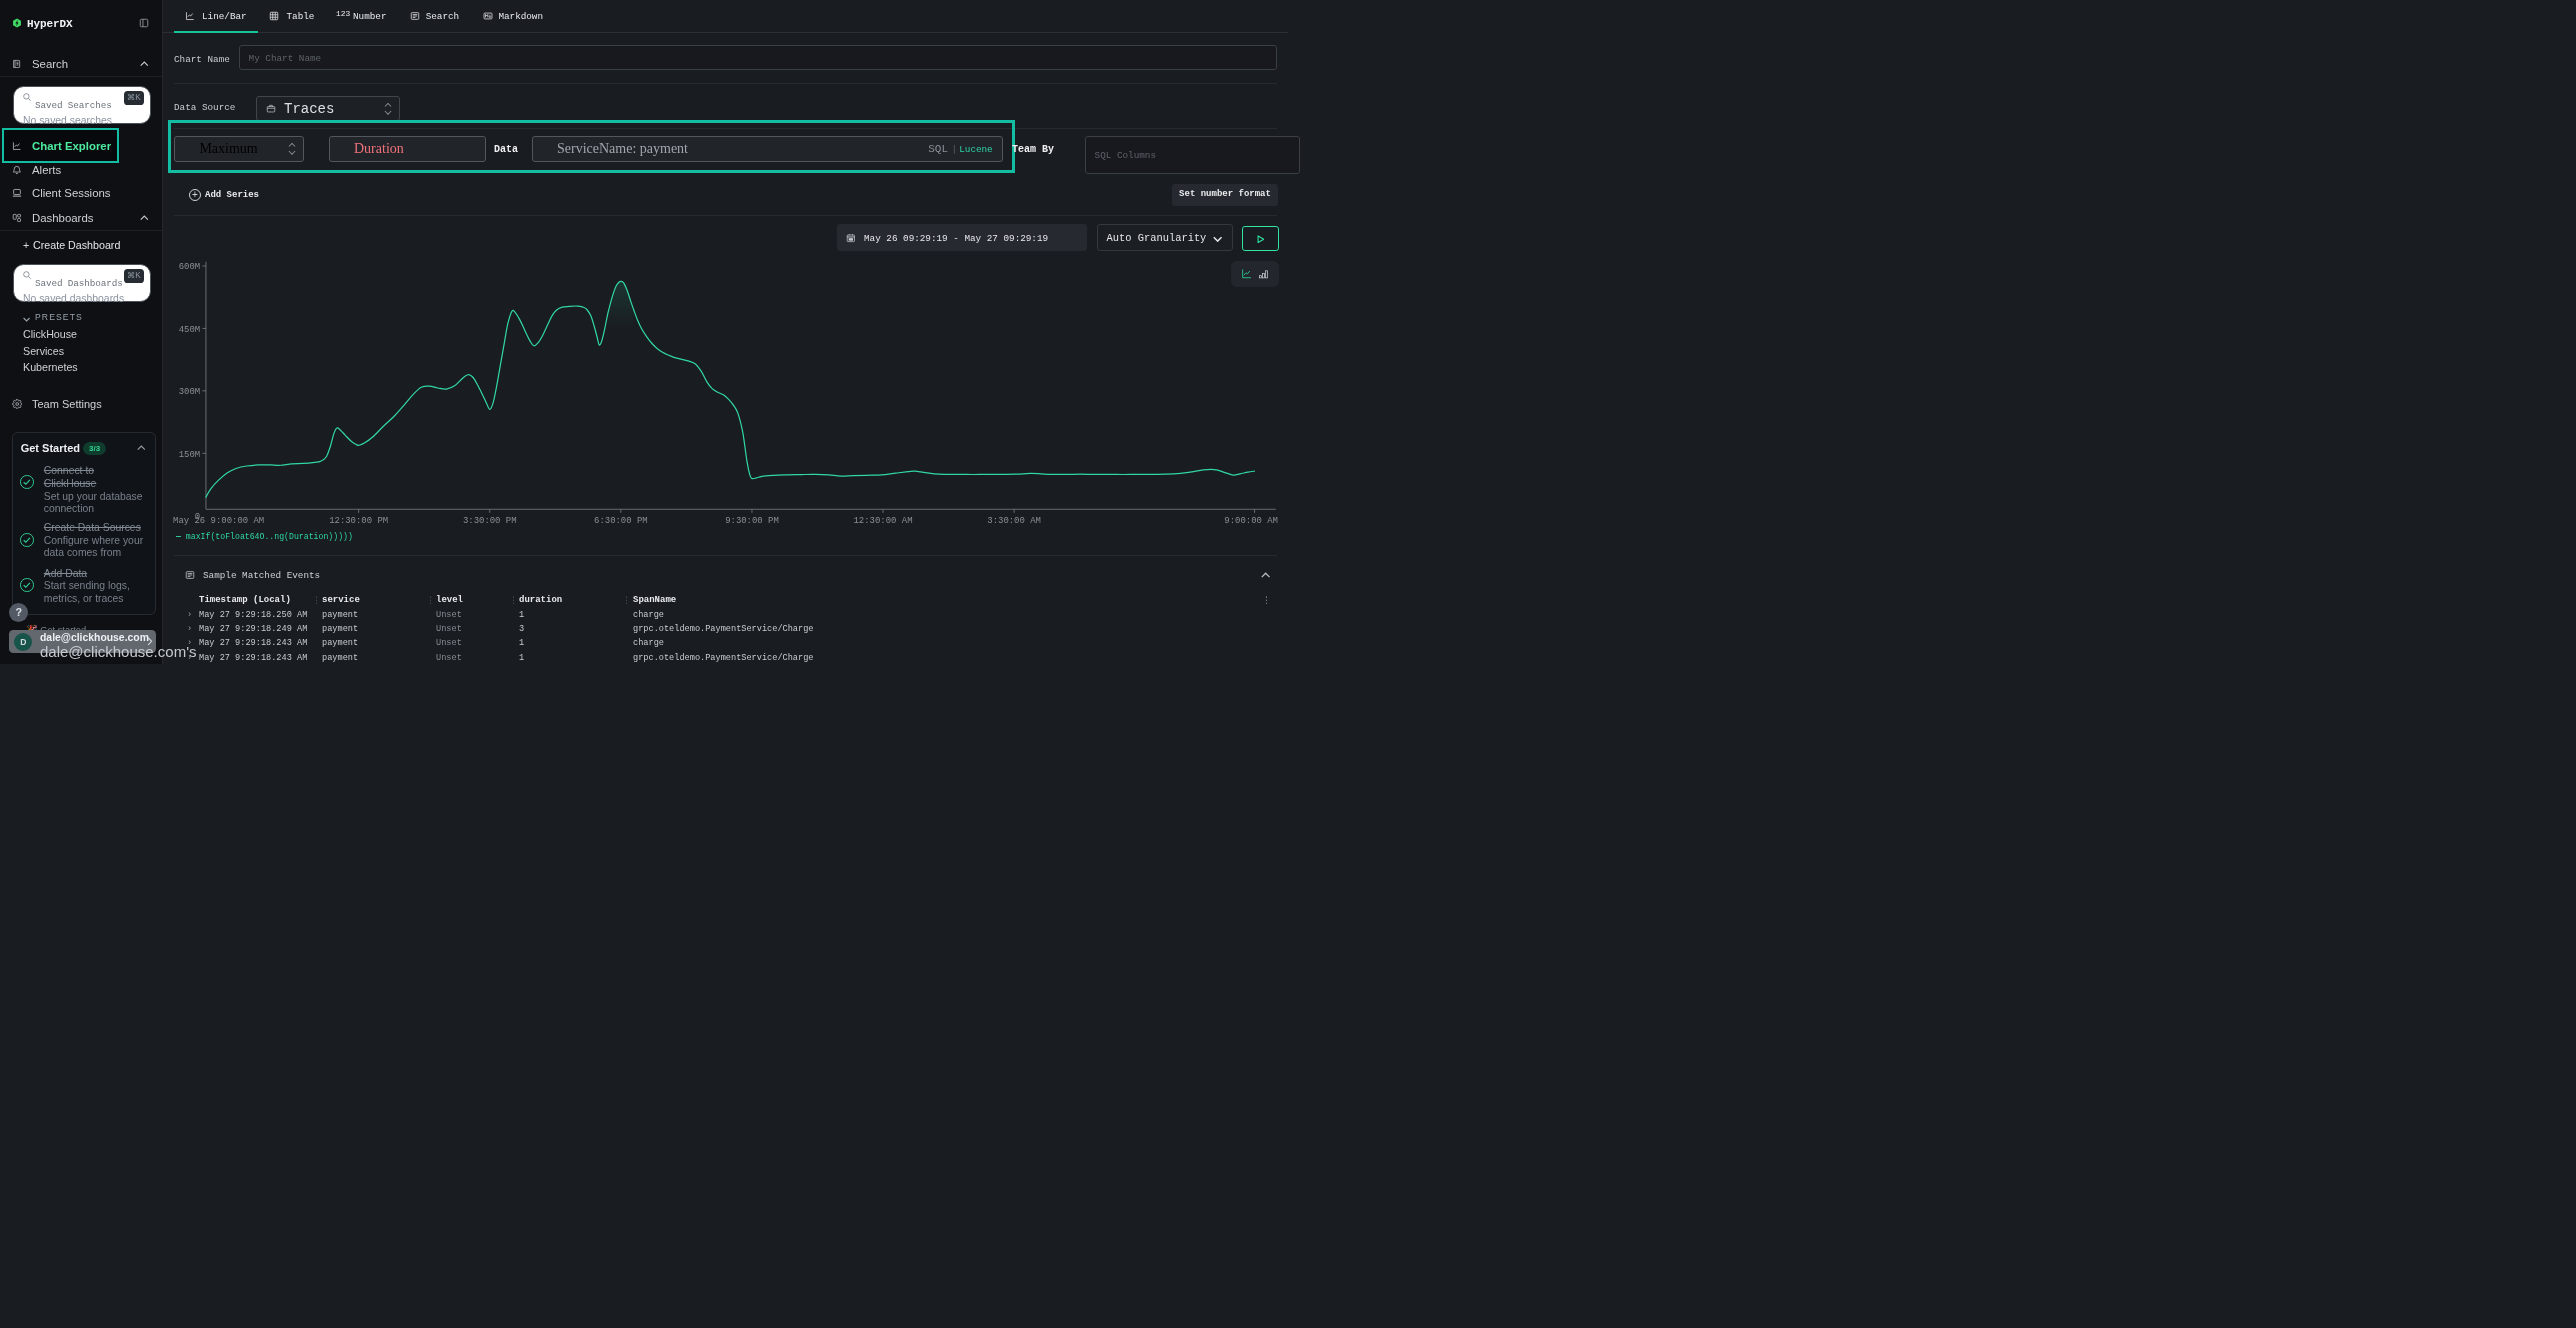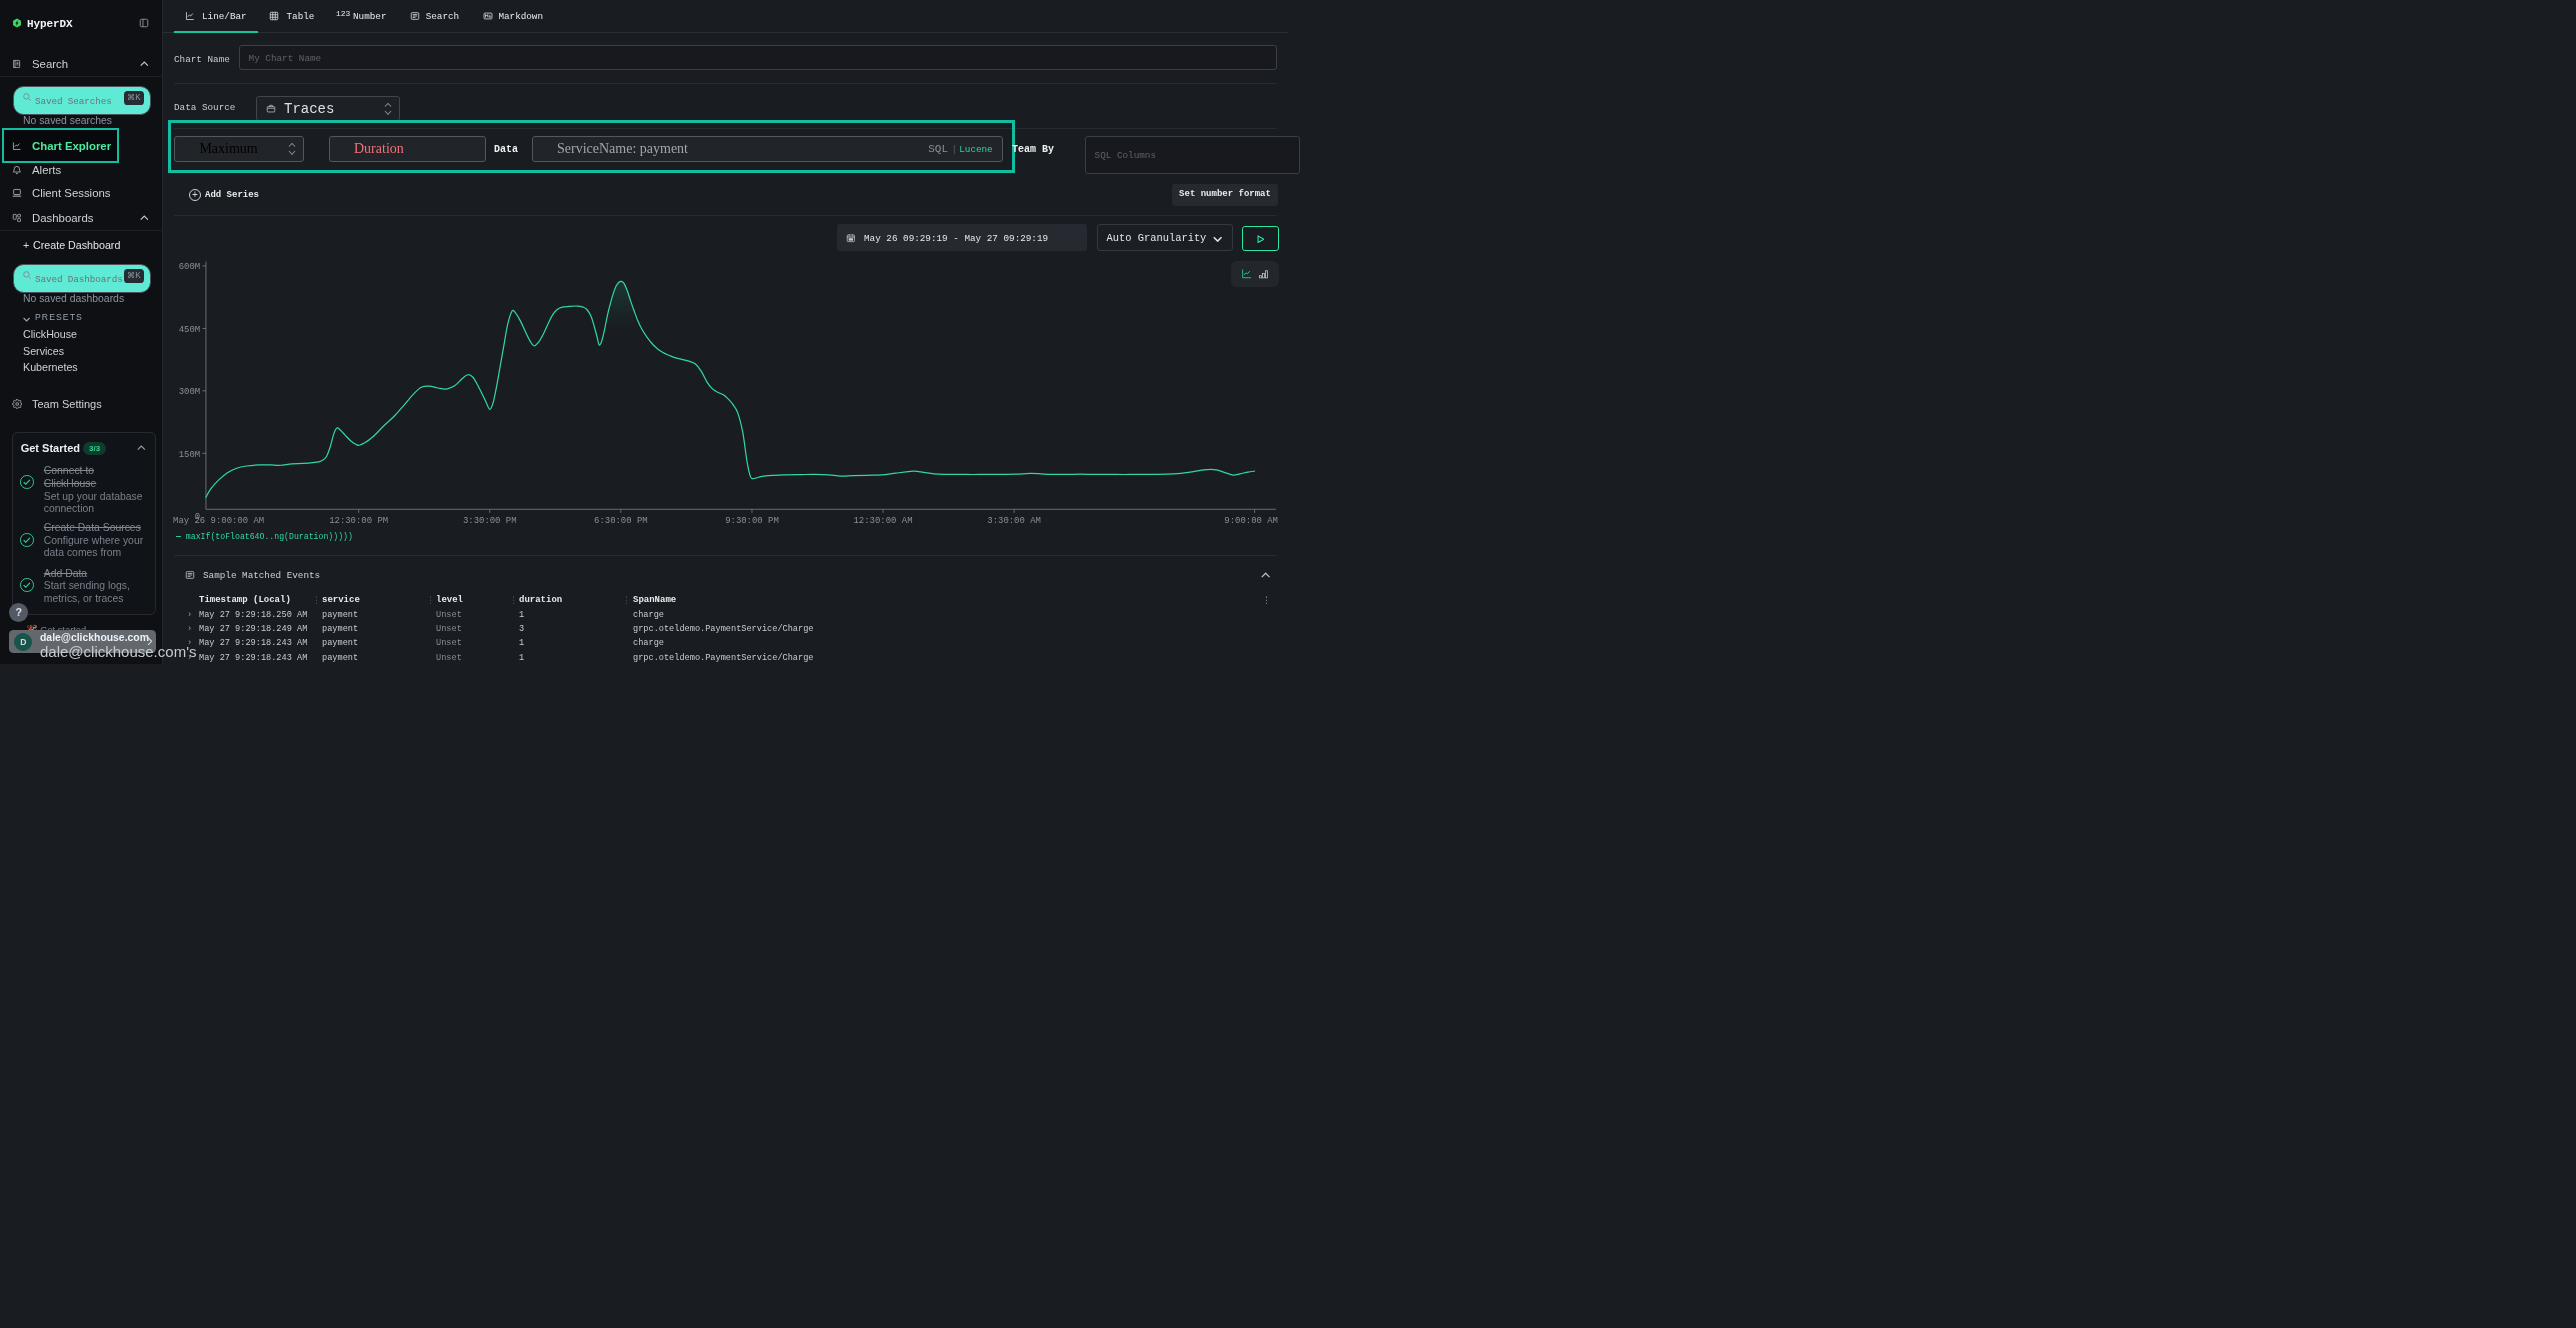--- a/index.html
+++ b/index.html
@@ -4,21 +4,21 @@
 *{margin:0;padding:0;box-sizing:border-box}
 html,body{width:1288px;height:664px;overflow:hidden;background:#191c21;font-family:"Liberation Sans",sans-serif;}
 .mono{font-family:"Liberation Mono",monospace;}
 .abs{position:absolute;}
 
 #sidebar{position:absolute;left:0;top:0;width:163px;height:664px;background:#0e1014;border-right:0.7px solid #24272c;}
 .snav{position:absolute;left:0;width:163px;height:17px;}
 .snav .ic{position:absolute;left:12px;top:50%;transform:translateY(-50%);}
 .snav .tx{position:absolute;left:32px;top:50%;transform:translateY(-50%);font-size:11.4px;color:#ced2d6;white-space:nowrap;}
 .chev{position:absolute;right:14.3px;color:#b9bec4;}
-.pill{position:absolute;left:13px;width:138px;height:29px;border:0.7px solid #4c525a;border-radius:10.7px;background:#5eead4;}
+.pill{position:absolute;left:13px;width:138px;height:38px;border:0.7px solid #4c525a;border-radius:10.7px;background:#ffffff;}
 .pill .mag{position:absolute;left:7.9px;top:5.4px;}
 .pill .ph{position:absolute;left:21px;top:50%;transform:translateY(-50%);font-size:9.3px;color:#6c737b;font-family:"Liberation Mono",monospace;letter-spacing:-0.1px}
 .pill .kbd{position:absolute;right:6.4px;top:3.6px;height:14.3px;padding:0 2.9px;background:#272c33;border-radius:3.6px;color:#9099a2;font-size:8.2px;line-height:14.3px;}
 .muted{color:#8b93a0;font-size:10.4px;}
 .sdiv{position:absolute;left:0;width:163px;height:0.7px;background:#1e2126;}
 
 #gs{position:absolute;left:11.8px;top:432px;width:144px;height:183px;background:#101318;border:0.7px solid #272b31;border-radius:5.7px;}
 .gs-ttl{position:absolute;left:7.9px;top:9.3px;font-size:11px;font-weight:bold;color:#eef0f3;}
 .badge33{position:absolute;left:70px;top:8.6px;width:23.6px;height:13.6px;background:#0e3d2e;border-radius:7.2px;color:#32d795;font-size:7.9px;font-weight:bold;text-align:center;line-height:13.6px;}
 .gs-item-t{position:absolute;left:31px;color:#828a94;font-size:10.4px;text-decoration:line-through;white-space:nowrap;}

